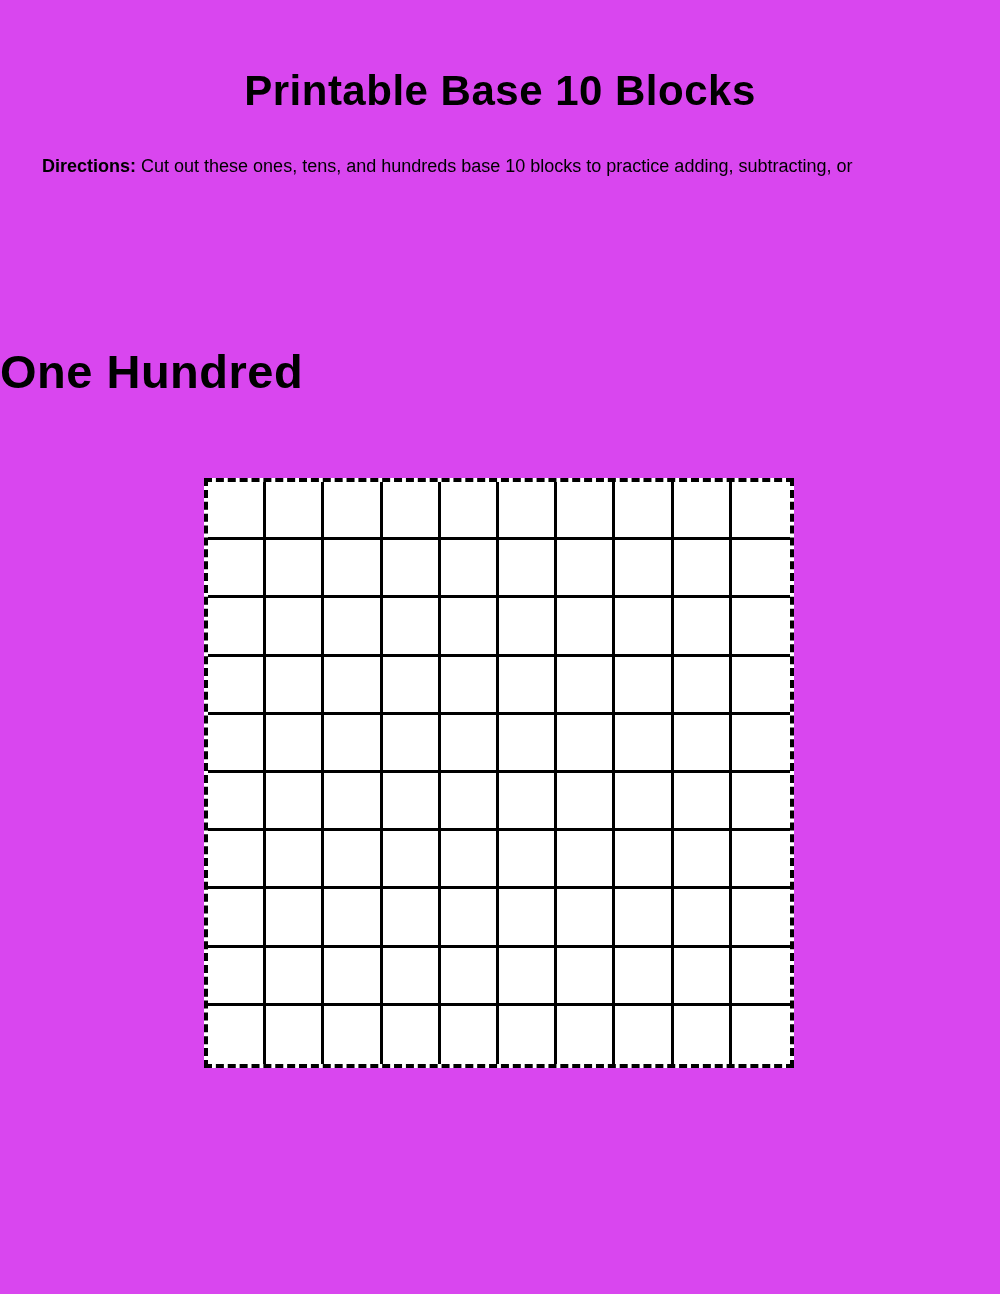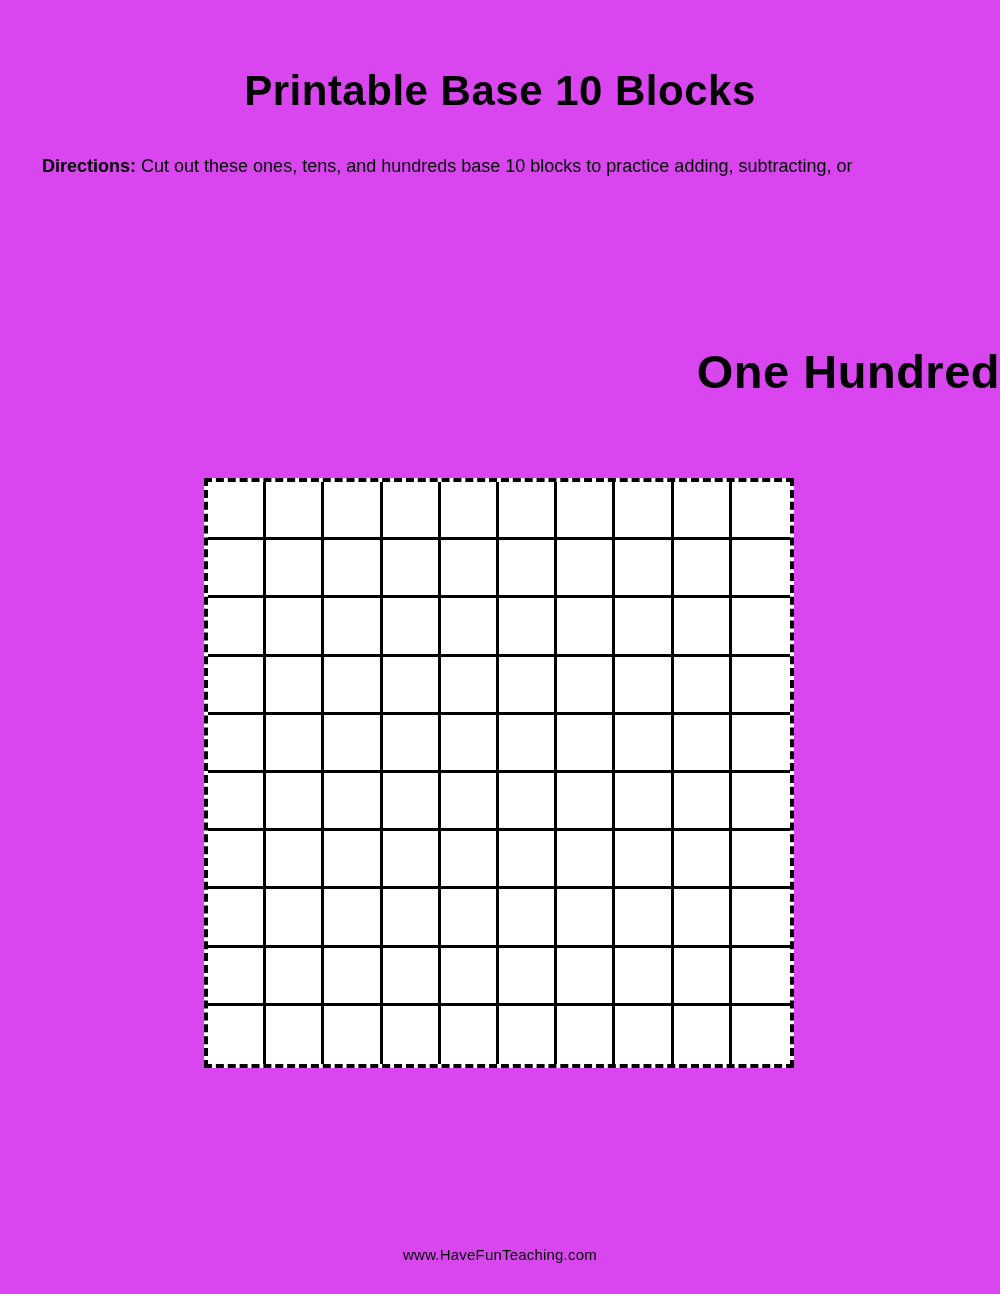--- a/index.html
+++ b/index.html
@@ -40,21 +40,21 @@
   }
   .directions .label {
     font-weight: bold;
   }
   .section-title {
     position: absolute;
     top: 346px;
     left: 0;
     width: 100%;
     margin: 0;
-    text-align: right;
+    text-align: left;
     font-size: 47px;
     font-weight: bold;
     letter-spacing: 0.5px;
     line-height: 1.1;
   }
   .hundreds-grid {
     position: absolute;
     left: 204px;
     top: 478px;
     width: 590px;
@@ -188,15 +188,14 @@
       <div class="cell last-row" style="border-color: rgb(0, 0, 0);"></div>
       <div class="cell last-row" style="border-color: rgb(0, 0, 0);"></div>
       <div class="cell last-row" style="border-color: rgb(0, 0, 0);"></div>
       <div class="cell last-row" style="border-color: rgb(0, 0, 0);"></div>
       <div class="cell last-row" style="border-color: rgb(0, 0, 0);"></div>
       <div class="cell last-row" style="border-color: rgb(0, 0, 0);"></div>
       <div class="cell last-row" style="border-color: rgb(0, 0, 0);"></div>
       <div class="cell last-col last-row" style="border-color: rgb(0, 0, 0);"></div>
     </div>
 
-  <div class="footer-url">www.HaveFunTeaching.com</div>
 
 </div>
 
 </body></html>

